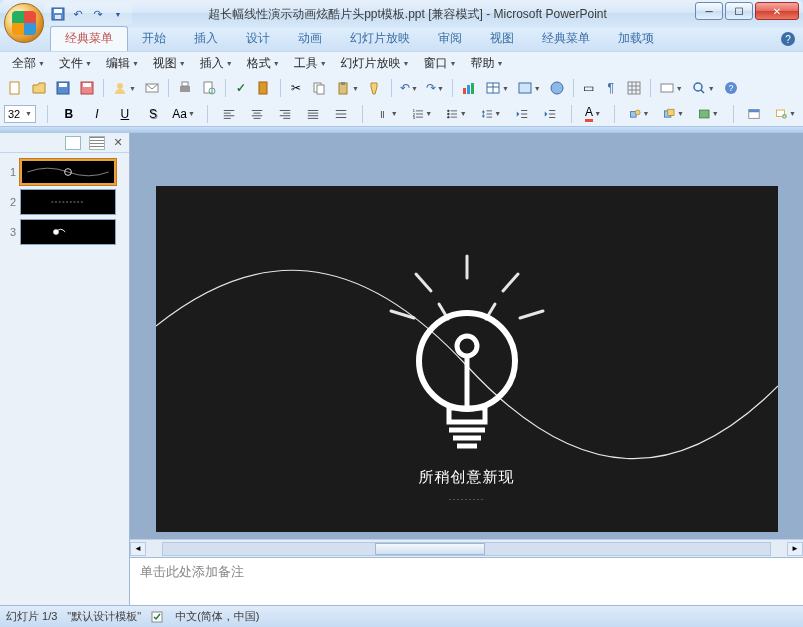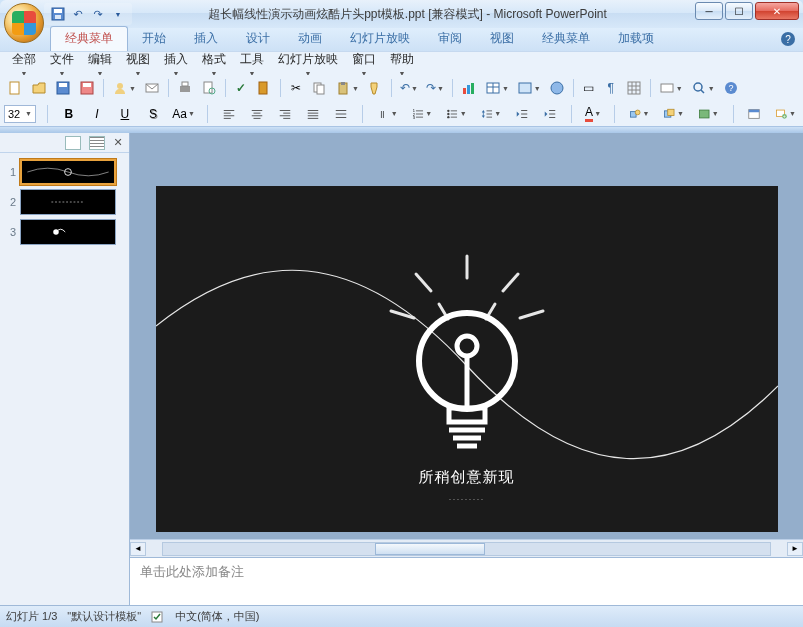--- a/index.html
+++ b/index.html
@@ -19,21 +19,21 @@
 .office-logo { width:24px; height:24px; border-radius:4px; background:conic-gradient(#e84c3d 0 25%, #3498db 25% 50%, #f39c12 50% 75%, #27ae60 75%); }
 
 
 .ribbon-tabs { height:23px; background:linear-gradient(to bottom,#dfeefc,#cde1f6); display:flex; align-items:flex-end; padding-left:50px; position:relative; }
 .rtab { padding:3px 14px 4px; font-size:12px; color:#3a6ea5; cursor:pointer; }
 .rtab.active { background:#f4f9fe; border:1px solid #9bb8db; border-bottom:none; border-top-left-radius:3px; border-top-right-radius:3px; color:#c0504d; }
 .help-icon { position:absolute; right:8px; top:4px; width:14px; height:14px; border-radius:50%; background:#3a6ea5; color:#fff; font-size:10px; display:flex; align-items:center; justify-content:center; cursor:pointer; }
 
 
 .menustrip { height:24px; background:#eaf2fb; border-top:1px solid #c6d9ef; display:flex; align-items:center; padding:0 6px; gap:2px; }
-.menuitem { font-size:12px; color:#2a2a2a; padding:2px 6px; cursor:pointer; display:flex; align-items:center; gap:2px;flex-direction:column; }
+.menuitem { font-size:12px; color:#2a2a2a; padding:2px 6px; cursor:pointer; display:flex; align-items:center; gap:2px; }
 .menuitem .drop { font-size:7px; color:#555; }
 
 
 .toolbar { height:26px; background:#eaf2fb; display:flex; align-items:center; padding:0 4px; gap:2px; }
 .toolbar.row2 { border-bottom:1px solid #a9c4e4;gap:8px; }
 .tbtn { min-width:20px; height:20px; padding:0 2px; display:flex; align-items:center; justify-content:center; font-size:12px; cursor:pointer; border:1px solid transparent; border-radius:2px; }
 .tsep { width:1px; height:18px; background:#b7cde8; margin:0 3px; }
 .ticon { width:16px; height:16px; display:block; }
 .tdrop { font-size:7px; color:#555; margin-left:1px; }
 .fontsize-box { width:36px; height:18px; border:1px solid #a0b8d8; background:#fff; font-size:11px; padding:0 3px; display:flex; align-items:center; justify-content:space-between; }

